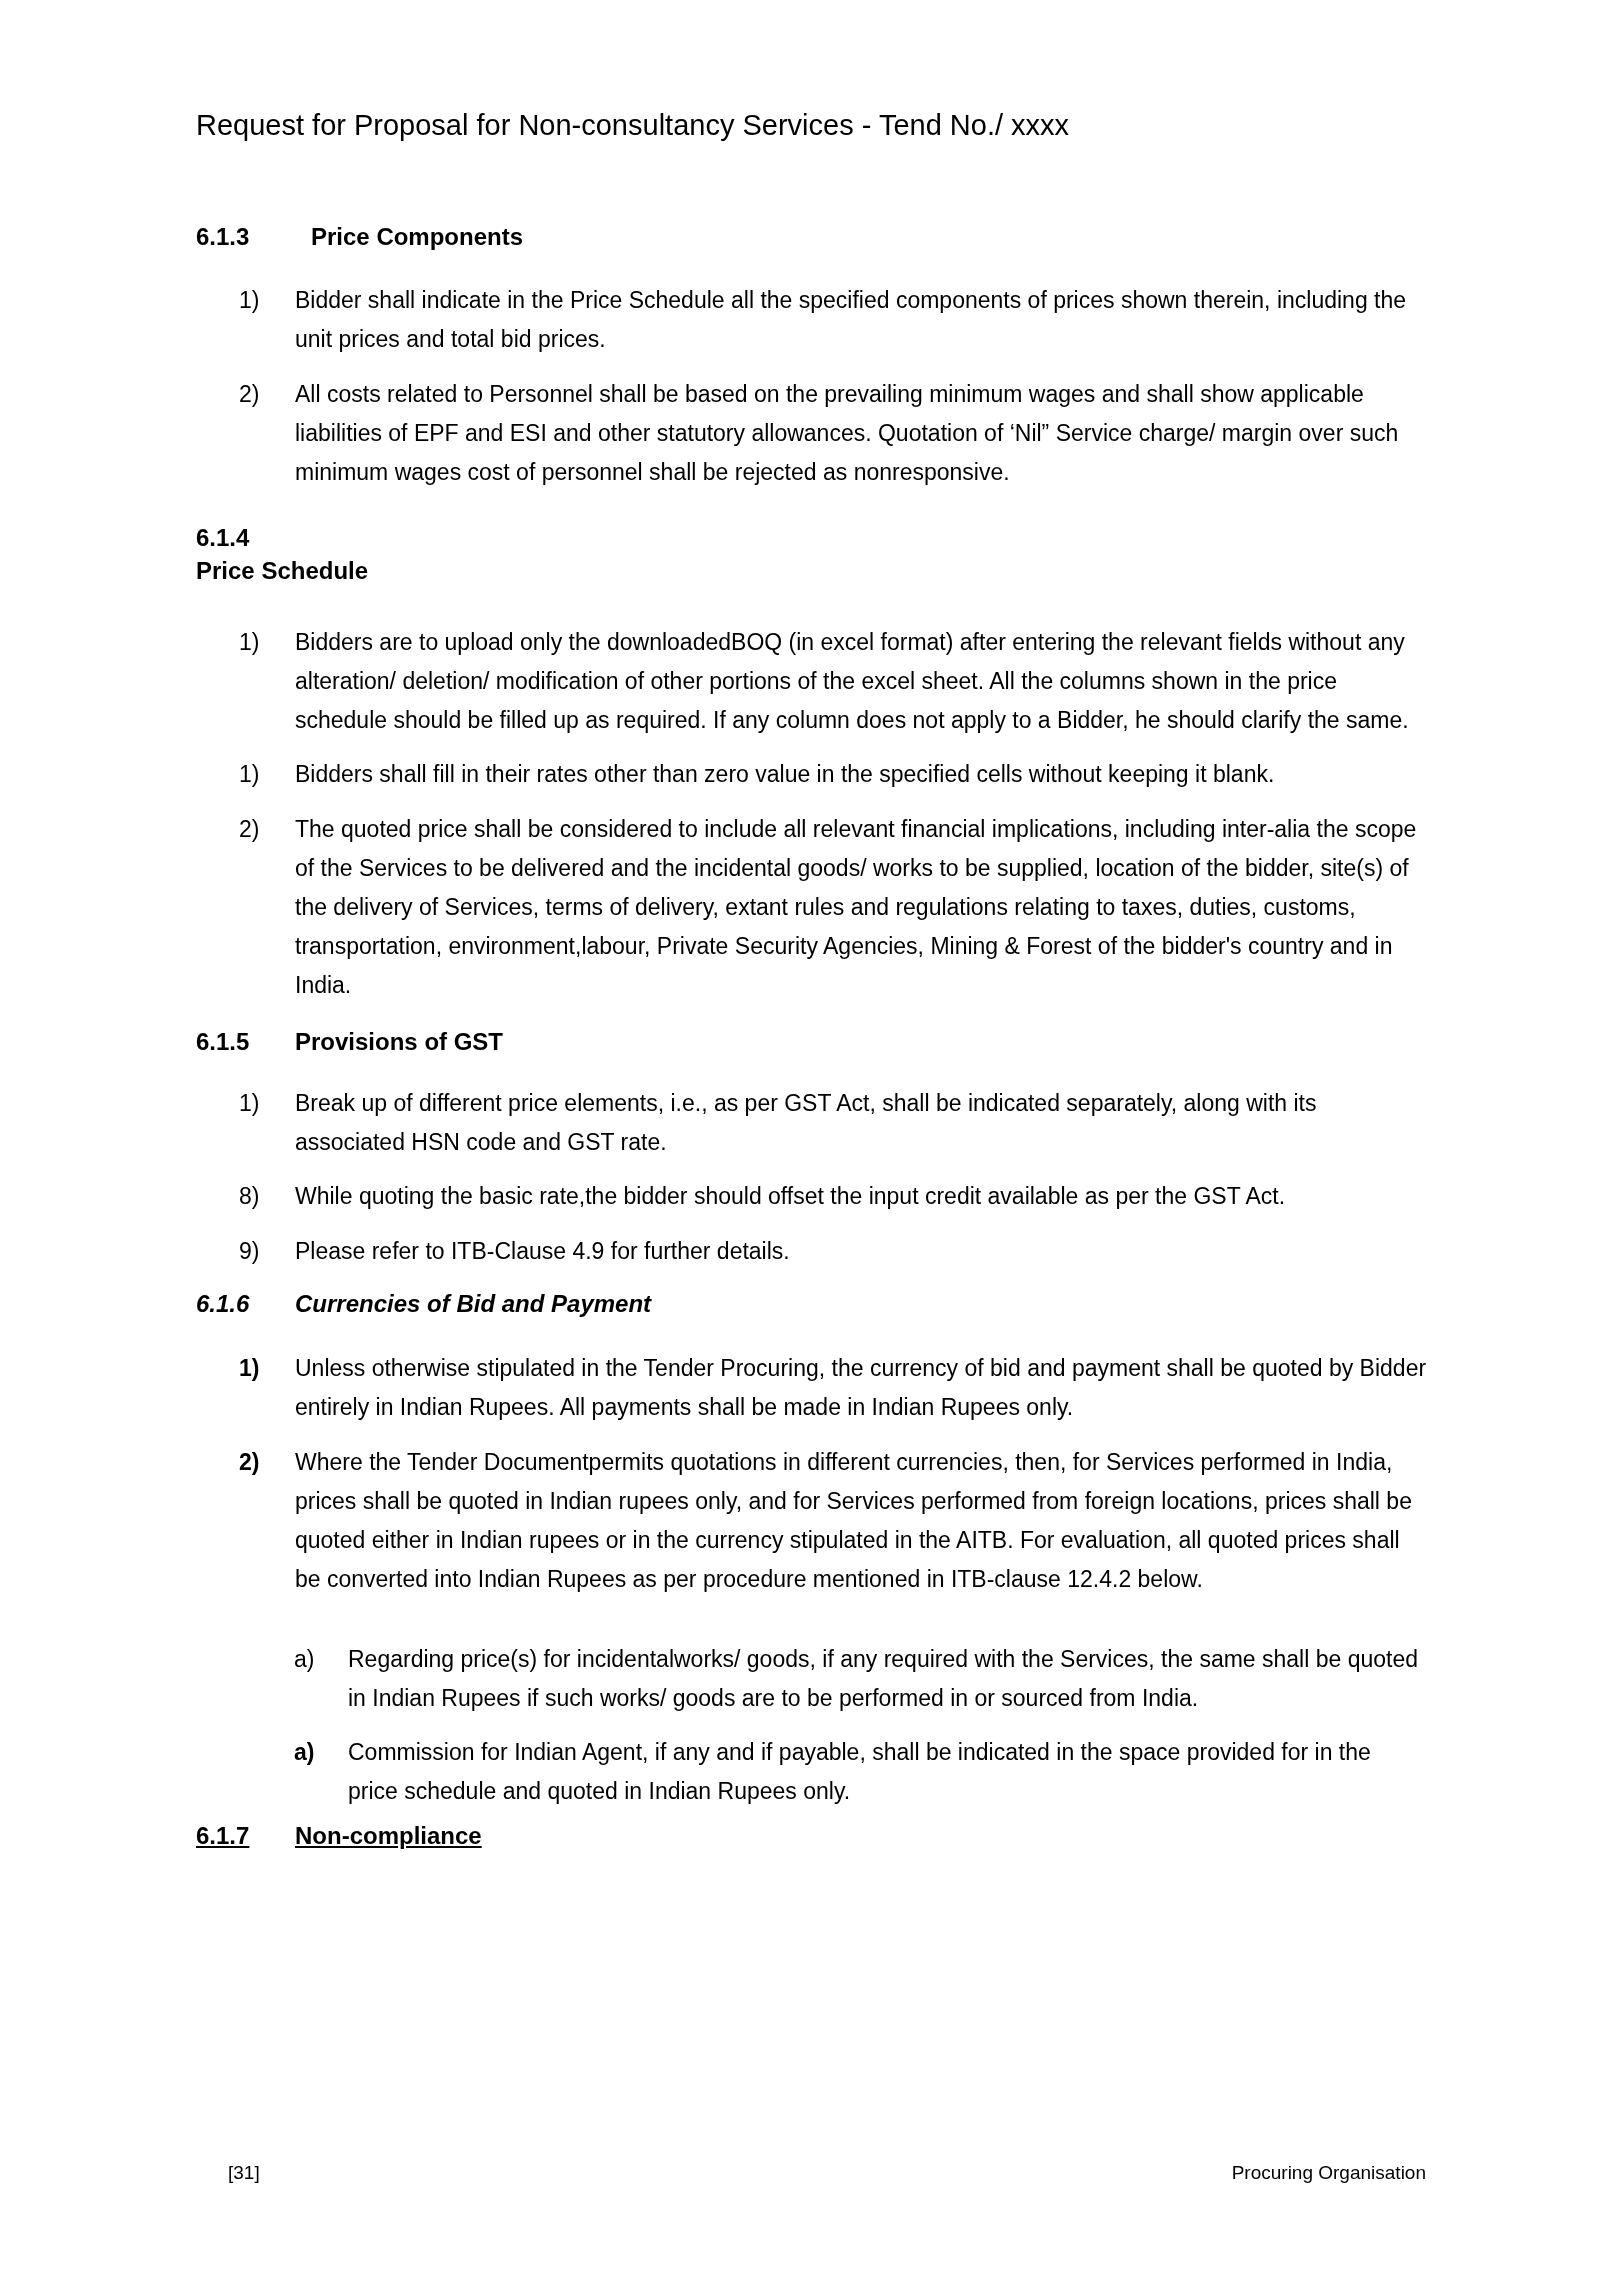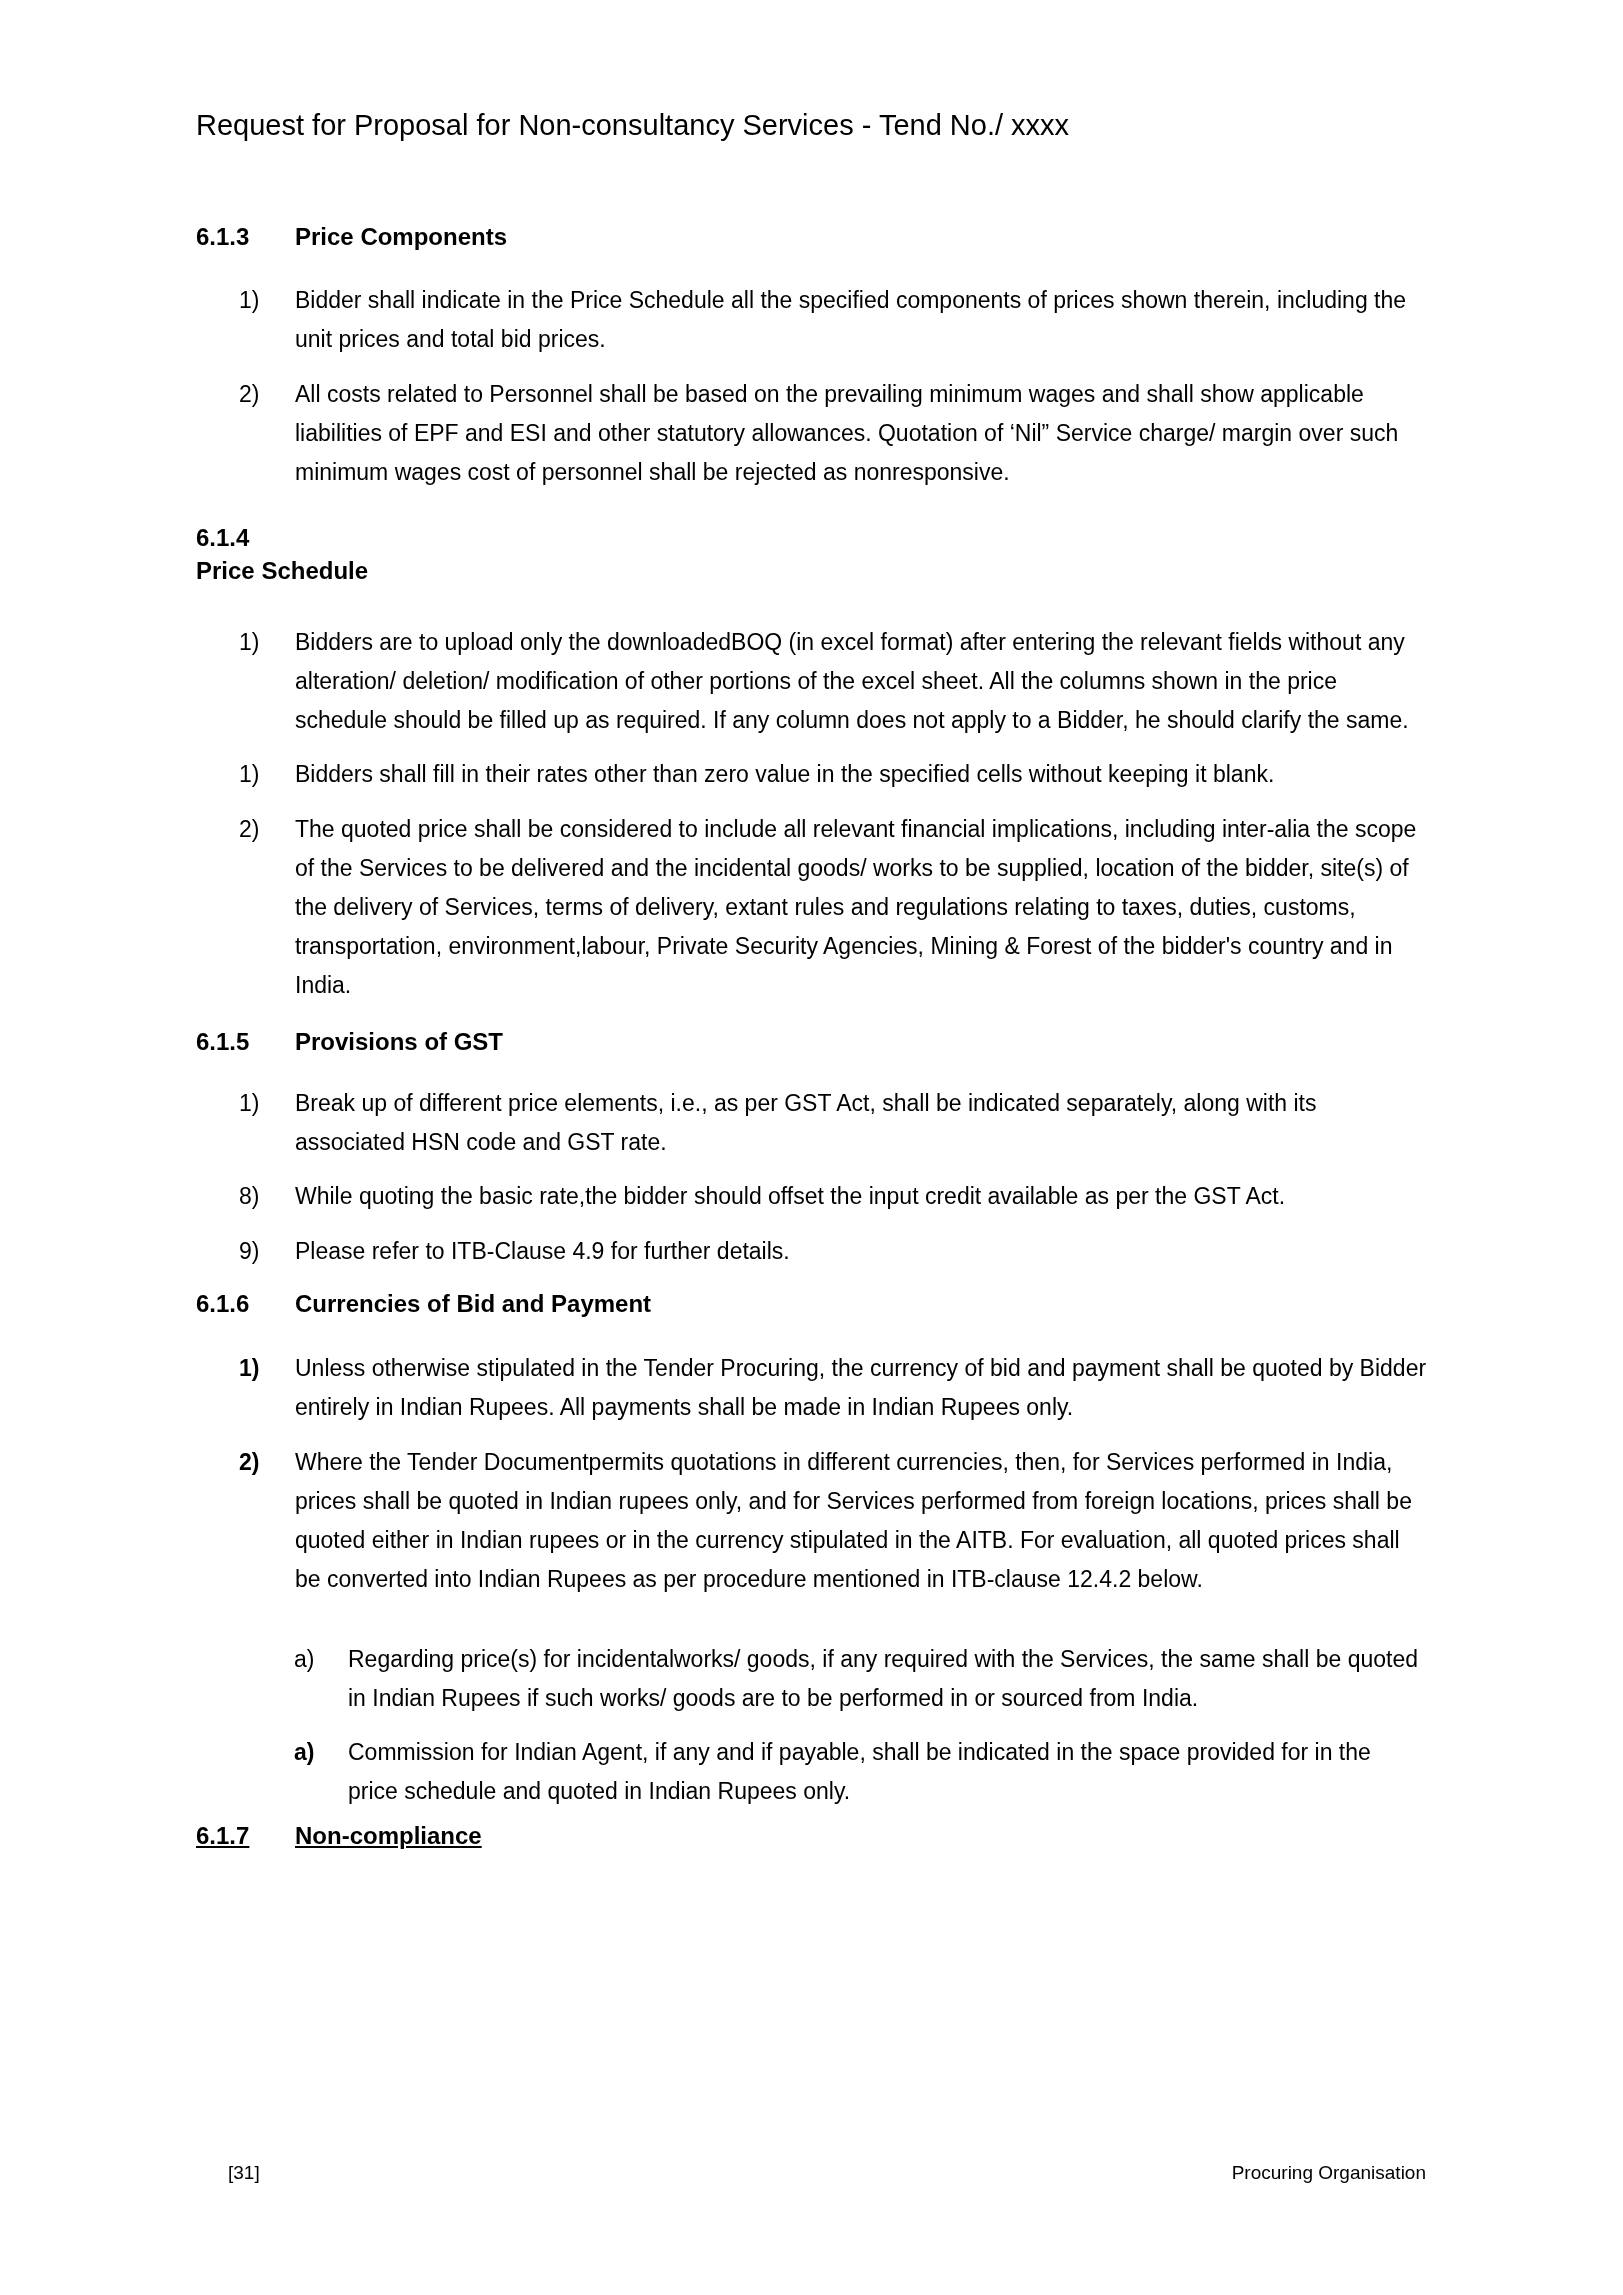--- a/index.html
+++ b/index.html
@@ -20,24 +20,24 @@
     font-size: 29px;
     line-height: 35px;
   }
   .sec-heading {
     display: flex;
     font-weight: bold;
     font-size: 24px;
     line-height: 33px;
   }
   .sec-heading .num { width: 99px; flex: none; }
-  .h-613 { margin-top: 77px; margin-bottom: 28px; }
+  .h-613 { margin-top: 77px; margin-bottom: 28px; gap: 16px; }
   .h-614 { margin-top: 29px;  margin-bottom: 36px; flex-direction: column; }
   .h-615 { margin-top: 19.6px;  margin-bottom: 26px; align-items: center; }
-  .h-616 { margin-top: 15.7px;  margin-bottom: 29.4px; }
+  .h-616 { margin-top: 15.7px;  margin-bottom: 29.4px; font-style: italic; }
   .h-617 { margin-top: 7.9px;  margin-bottom: 16px; text-decoration: underline; }
   .item {
     display: flex;
     margin-left: 43px;
     font-size: 23px;
     line-height: 39px;
   }
   .item + .item { margin-top: 15.7px; }
   .item .marker { width: 56px; flex: none; }
   .item .text { flex: 1; }

